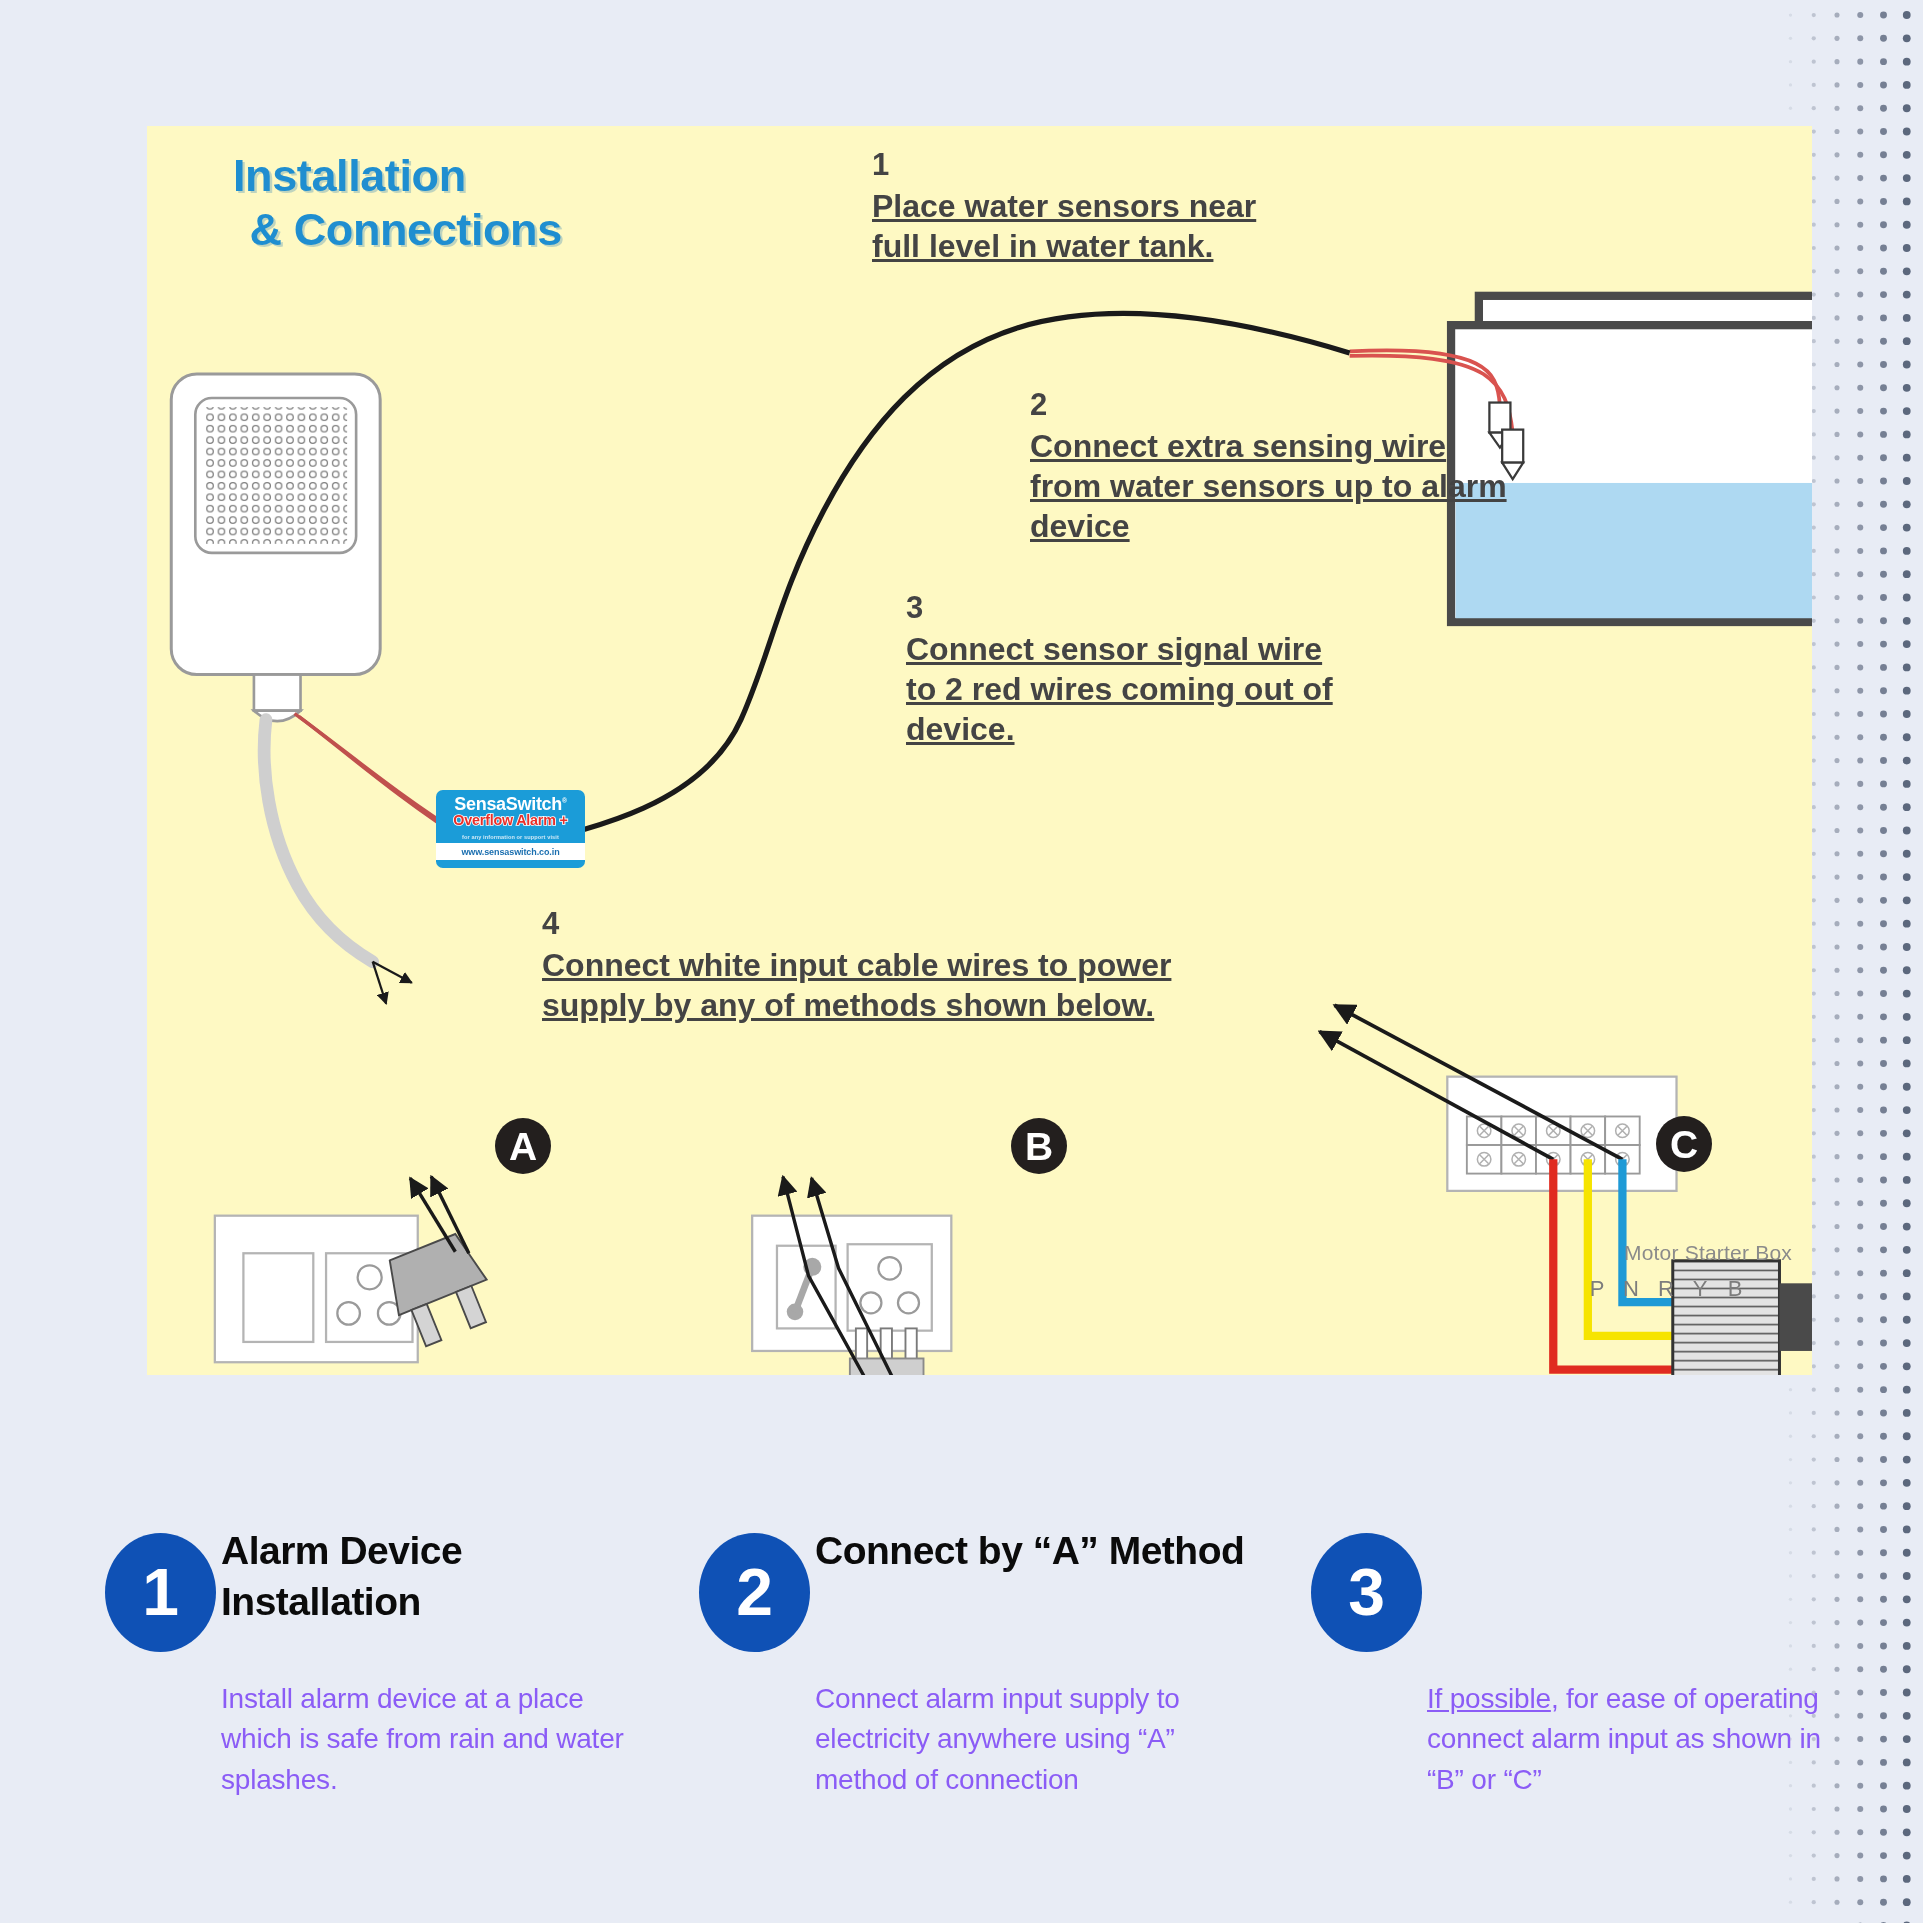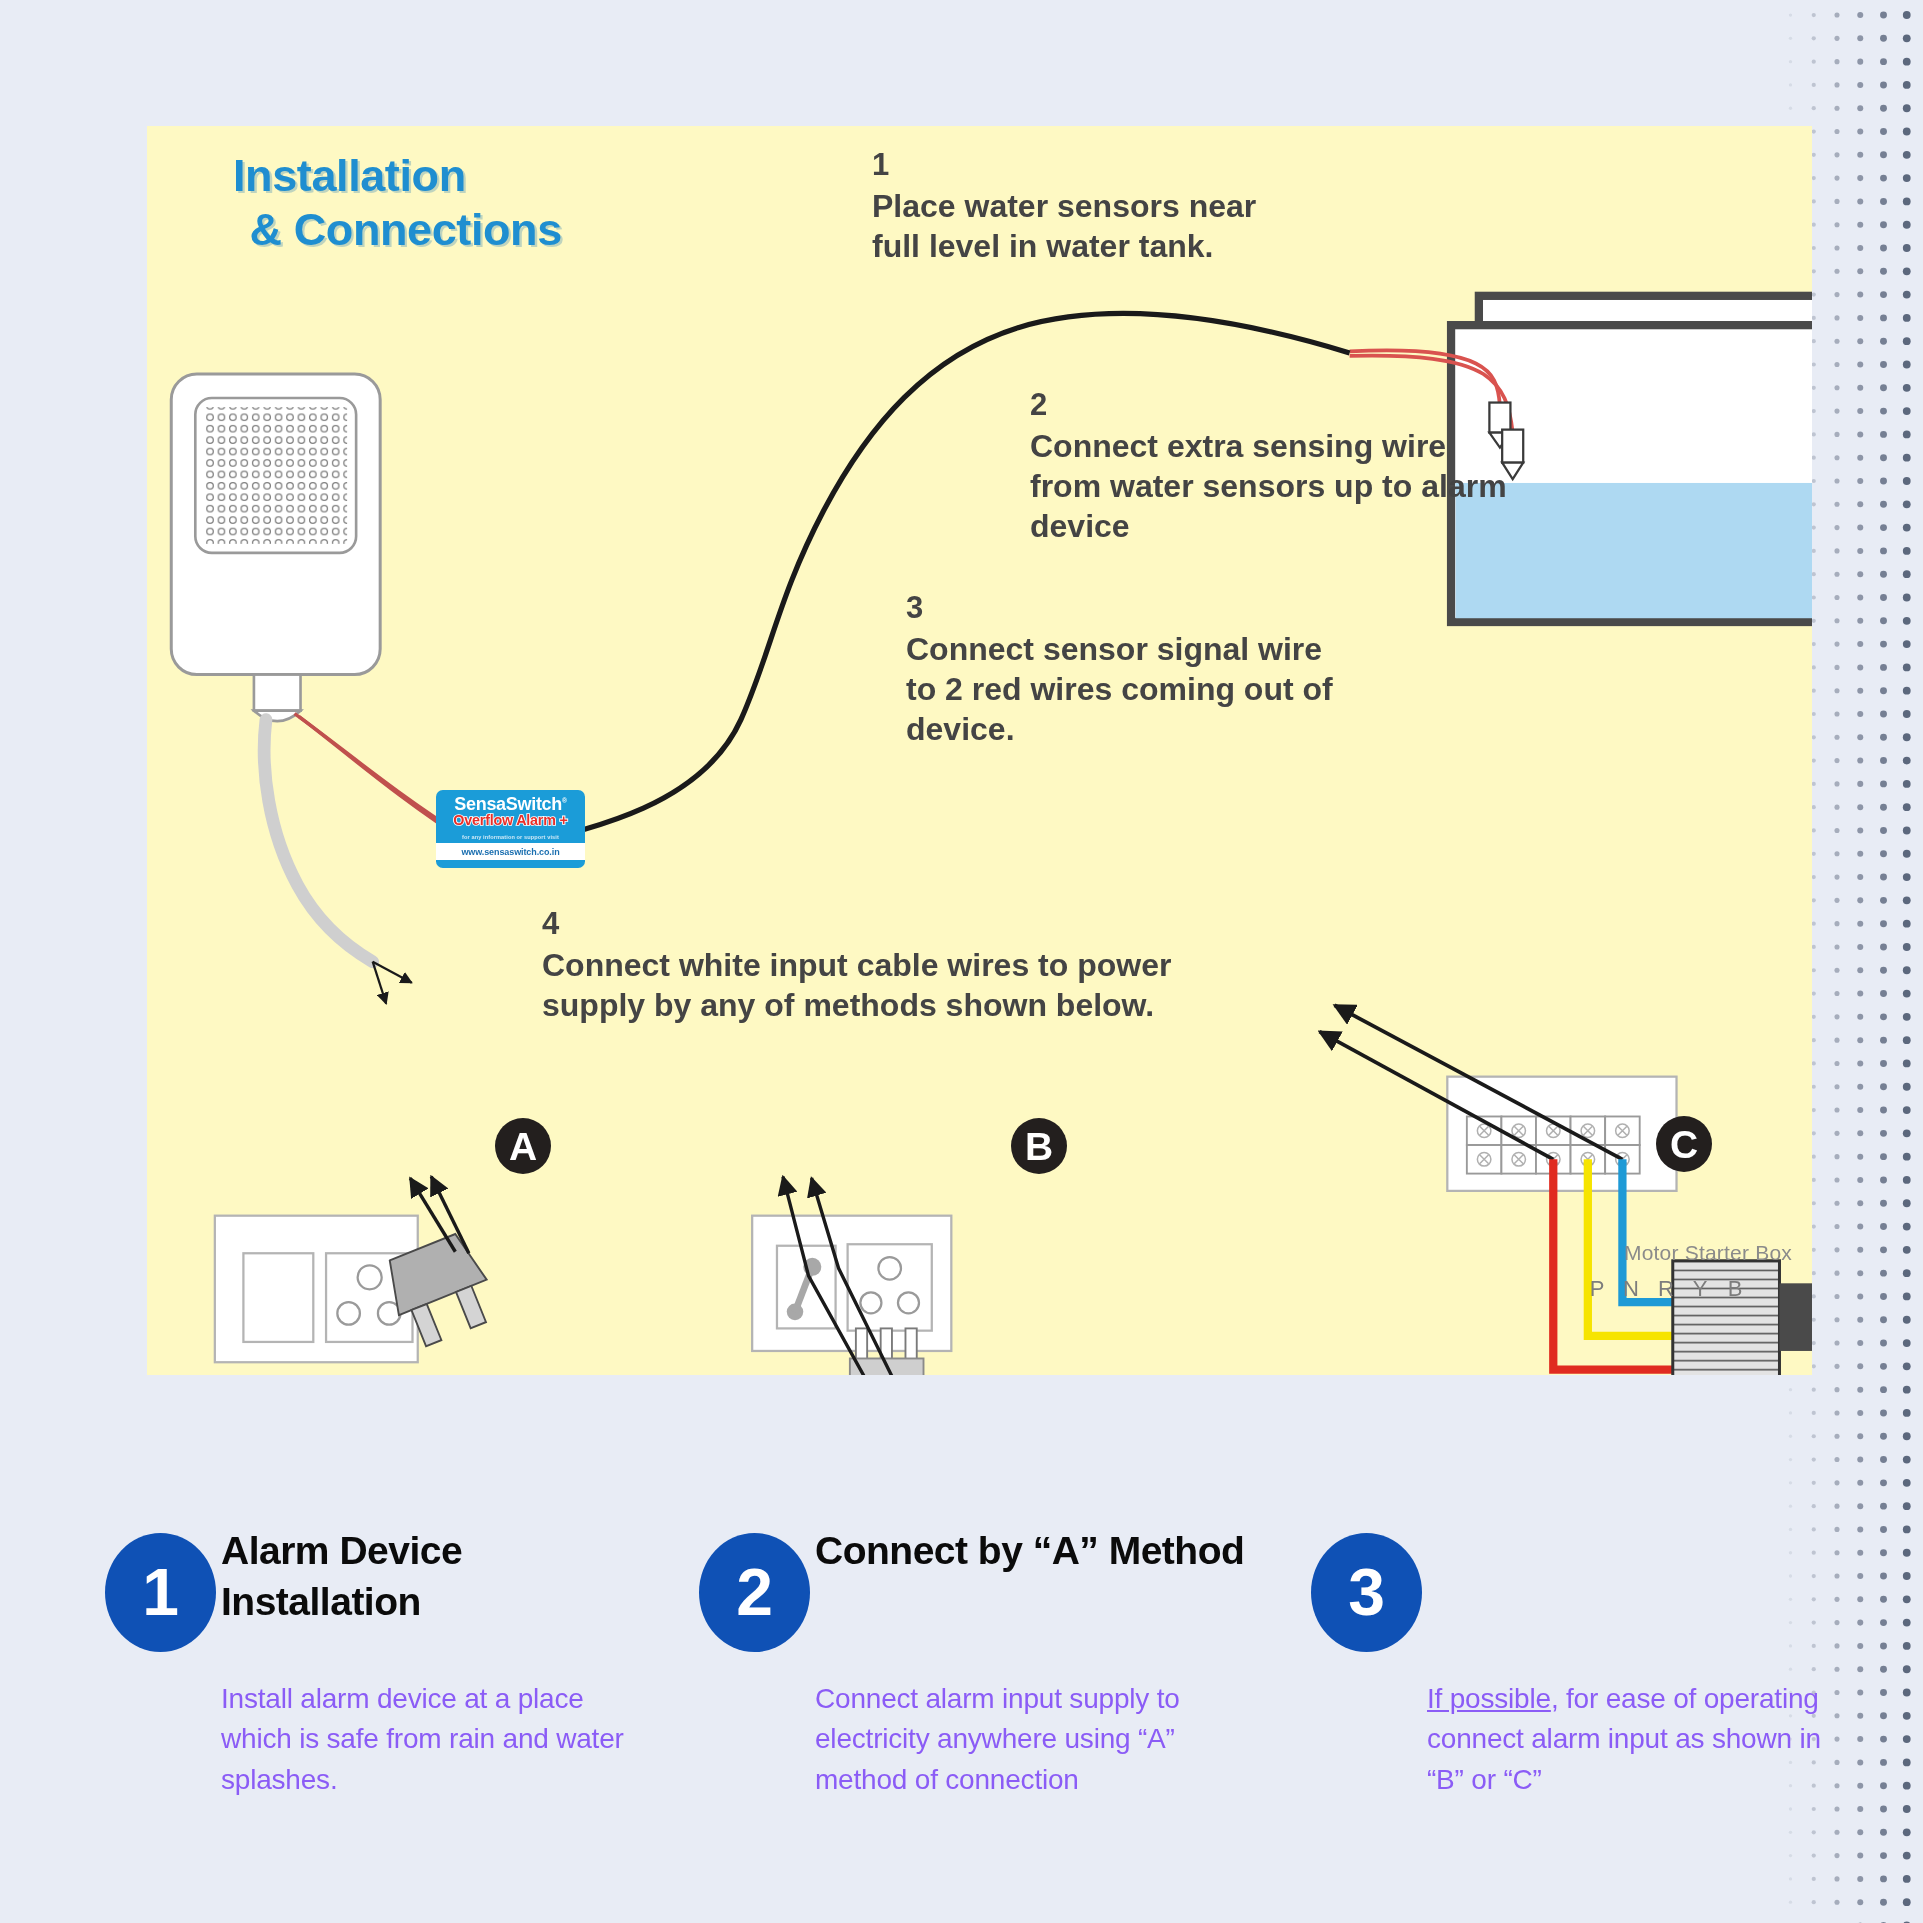--- a/index.html
+++ b/index.html
@@ -21,21 +21,21 @@
   #title-block{
     position:absolute;left:86px;top:22.5px;width:526px;
     font-size:45px;font-weight:bold;line-height:1.22;
     color:#1f8ed0;letter-spacing:-0.4px;
     text-shadow:2.3px 2.3px 0 rgba(30,120,180,.28);
   }
   #title-block .tl2{display:block;padding-left:16.5px;}
   
   .step{position:absolute;color:#444444;font-weight:bold;line-height:1.26;}
   .step .num{display:block;font-size:31px;font-weight:bold;margin-bottom:1.5px;}
-  .step .body{display:block;font-size:32px;}
+  .step .body{display:block;font-size:32px;text-decoration:underline;}
   #step-1{left:725px;top:19px;width:391px;}
   #step-2{left:883px;top:259px;width:481px;}
   #step-3{left:759px;top:462px;width:451px;}
   #step-4{left:395px;top:778px;width:661px;}
   
   #device-label{
     position:absolute;left:289px;top:664px;width:149px;height:78px;
     background:#1b9cd8;border-radius:6.8px;overflow:hidden;
     display:flex;flex-direction:column;align-items:center;
   }

